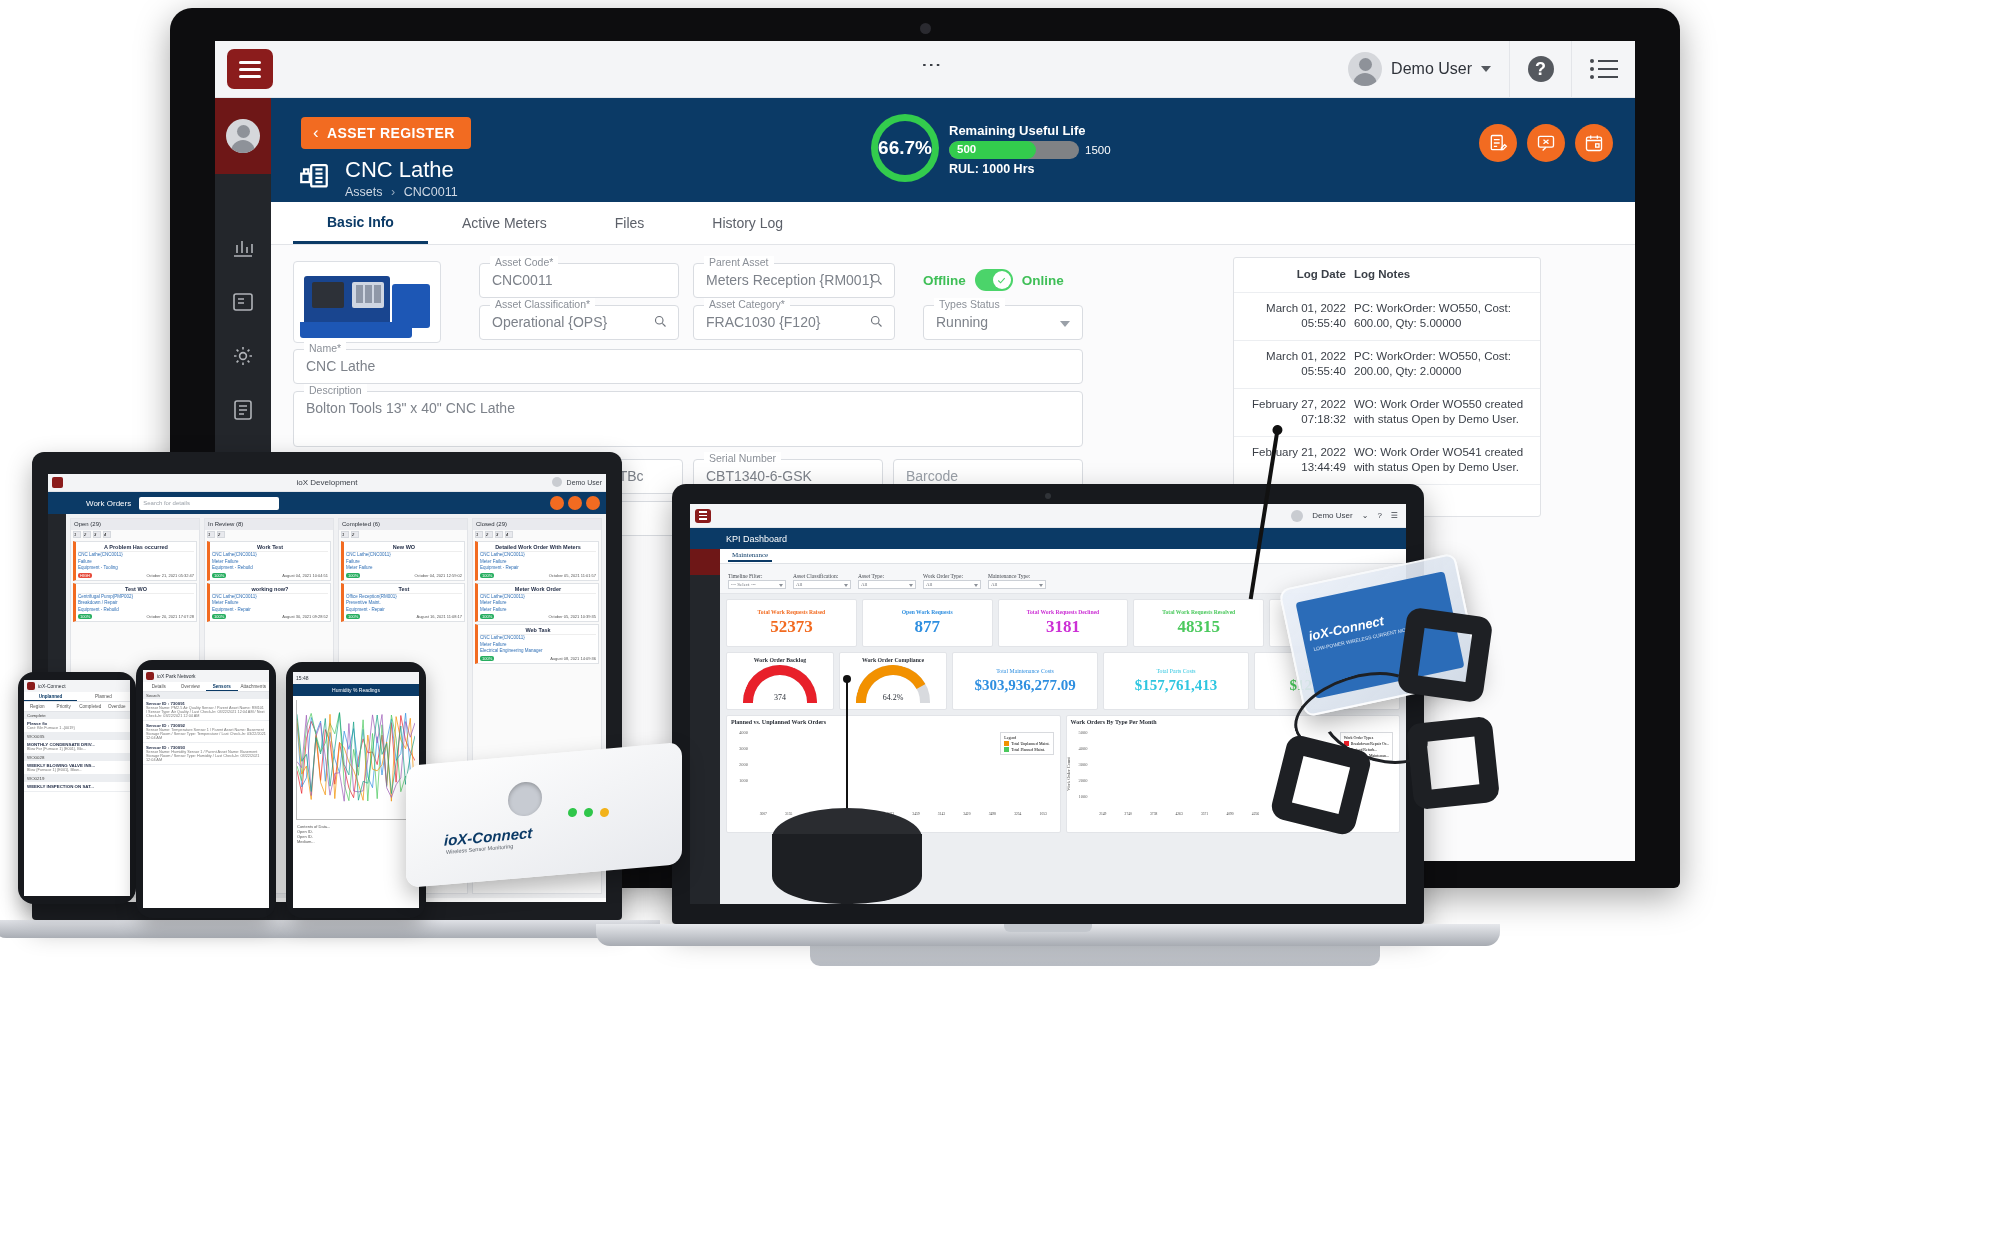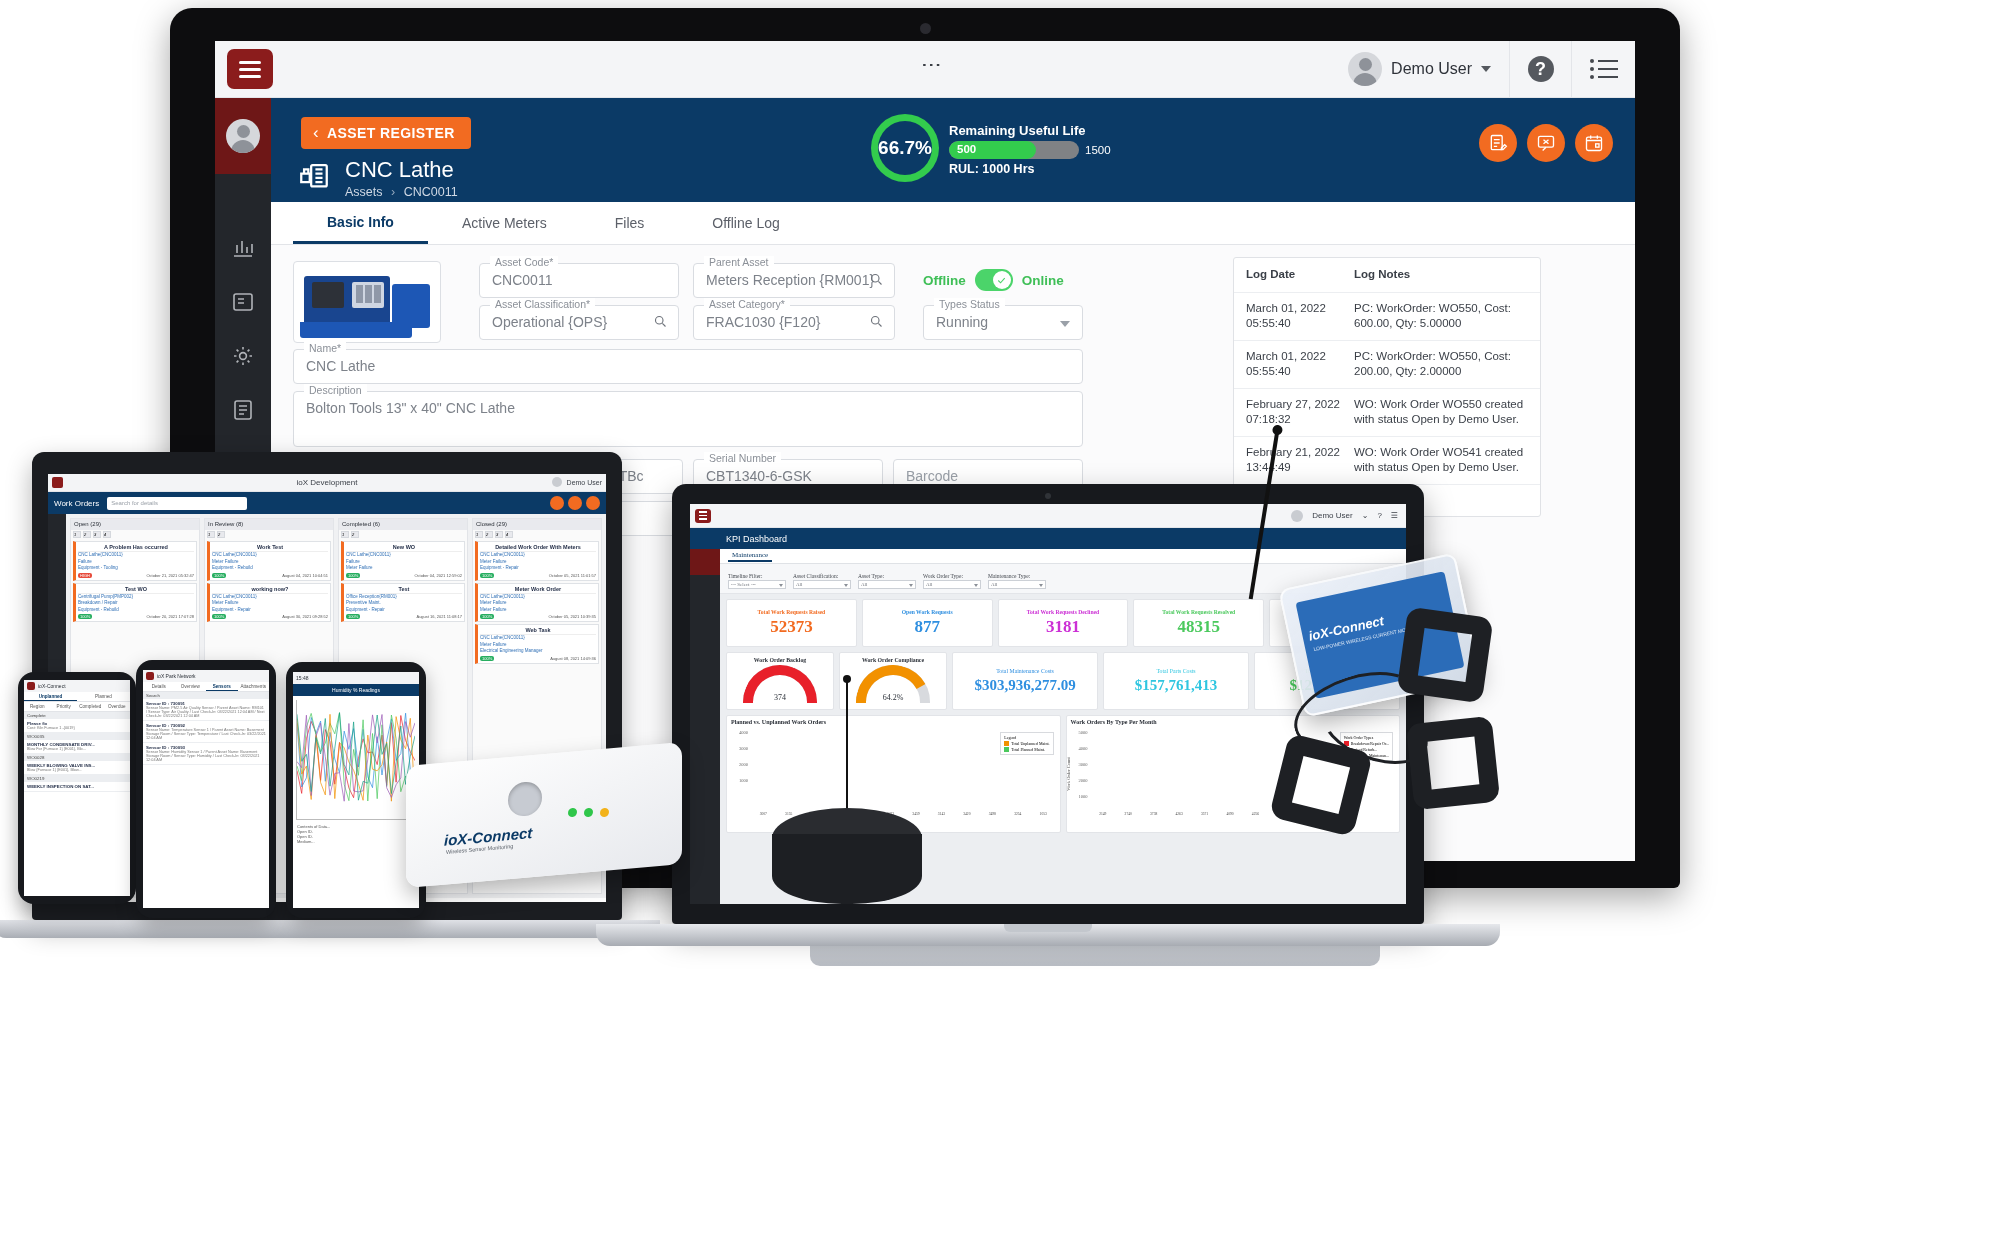--- a/index.html
+++ b/index.html
@@ -129,36 +129,36 @@
   .c1 { left:0; width:190px; } .c2 { left:200px; width:190px; }
   .c3 { left:400px; width:190px; } .c4 { left:600px; width:190px; }
 
   
   .act-card { position:absolute; left:1018px; top:216px; width:308px; height:260px; background:#fff;
     border:1px solid #e0e2e6; border-radius:3px; overflow:hidden; }
   .act-head { height:35px; background:#0b3a66; color:#fff; font-size:13.5px; display:flex;
     align-items:center; justify-content:center; }
   .act-tr { display:flex; border-bottom:1px solid #eceef1; padding:8px 12px; }
   .act-tr.hd { font-size:13px; color:#2b3038; font-weight:bold; padding:9px 12px; }
-  .act-c1 { width:108px; font-size:11.5px; color:#3a3f47; line-height:1.35; padding-right:8px; }
+  .act-c1 { width:108px; font-size:11.5px; color:#3a3f47; line-height:1.35; padding-right:8px;text-align:right; }
   .act-c2 { flex:1; font-size:11.5px; color:#3a3f47; line-height:1.35; }
 
   
   .lap1 { position:absolute; left:32px; top:452px; width:590px; height:468px;
     background:#1b1d21; border-radius:12px 12px 4px 4px; box-shadow:0 10px 26px rgba(0,0,0,.3); }
   .lap1-scr { position:absolute; left:16px; top:22px; width:558px; height:428px; background:#fff; overflow:hidden; }
   .lap1-base { position:absolute; left:-38px; top:468px; width:666px; height:18px;
     background:linear-gradient(180deg,#dfe1e6,#a9adb4); border-radius:0 0 12px 12px; }
   .l1-top { height:18px; background:#f3f4f6; border-bottom:1px solid #e3e5e9; display:flex;
     align-items:center; justify-content:center; font-size:8px; color:#3a3f47; position:relative;}
   .l1-top .lb { position:absolute; left:4px; top:3px; width:11px;height:11px;background:#8b1c1c;border-radius:2px;}
   .l1-top .rr { position:absolute; right:4px; top:3px; display:flex; gap:5px; align-items:center; font-size:7px; color:#3a3f47;}
   .l1-top .av { width:10px;height:10px;border-radius:50%;background:#c9ccd1;}
   .l1-bar { height:22px; background:#0b3a66; display:flex; align-items:center; padding:0 6px; gap:8px; }
-  .l1-bar .t { color:#fff; font-size:8px; }
+  .l1-bar .t { color:#fff; font-size:8px;margin-left:32px; }
   .l1-search { width:140px; height:13px; background:#fff; border-radius:2px; font-size:6px; color:#9aa0a8;
     display:flex; align-items:center; padding-left:4px; }
   .l1-actions { margin-left:auto; display:flex; gap:4px; }
   .l1-actions i { width:14px;height:14px;border-radius:50%;background:#f26b21; display:block;}
   .l1-main { display:flex; height:384px; }
   .l1-rail { width:18px; background:#23262b; }
   .l1-board { flex:1; display:flex; gap:4px; padding:4px; background:#f0f1f3; }
   .l1-col { flex:1; background:#fafafa; border:1px solid #e2e4e8; }
   .l1-colh { height:11px; background:#e9eaee; font-size:6px; color:#2b3038; padding-left:3px; line-height:11px; }
   .l1-pg { height:9px; display:flex; gap:2px; padding:1px 2px; }
@@ -422,21 +422,21 @@
                 <rect x="14" y="13" width="4" height="4"></rect>
               </svg>
           </div>
         </div>
       </div>
 
       <div class="d-tabs">
         <div class="d-tab active">Basic Info</div>
         <div class="d-tab">Active Meters</div>
         <div class="d-tab">Files</div>
-        <div class="d-tab">Offline Log</div>
+        <div class="d-tab">History Log</div>
       </div>
 
       <div class="d-body"></div>
 
       <div class="form-zone">
         <div class="thumb">
           <div class="m-body"></div>
             <div class="m-dark"></div>
           <div class="m-panel">
               <i style="left:4px"></i>

